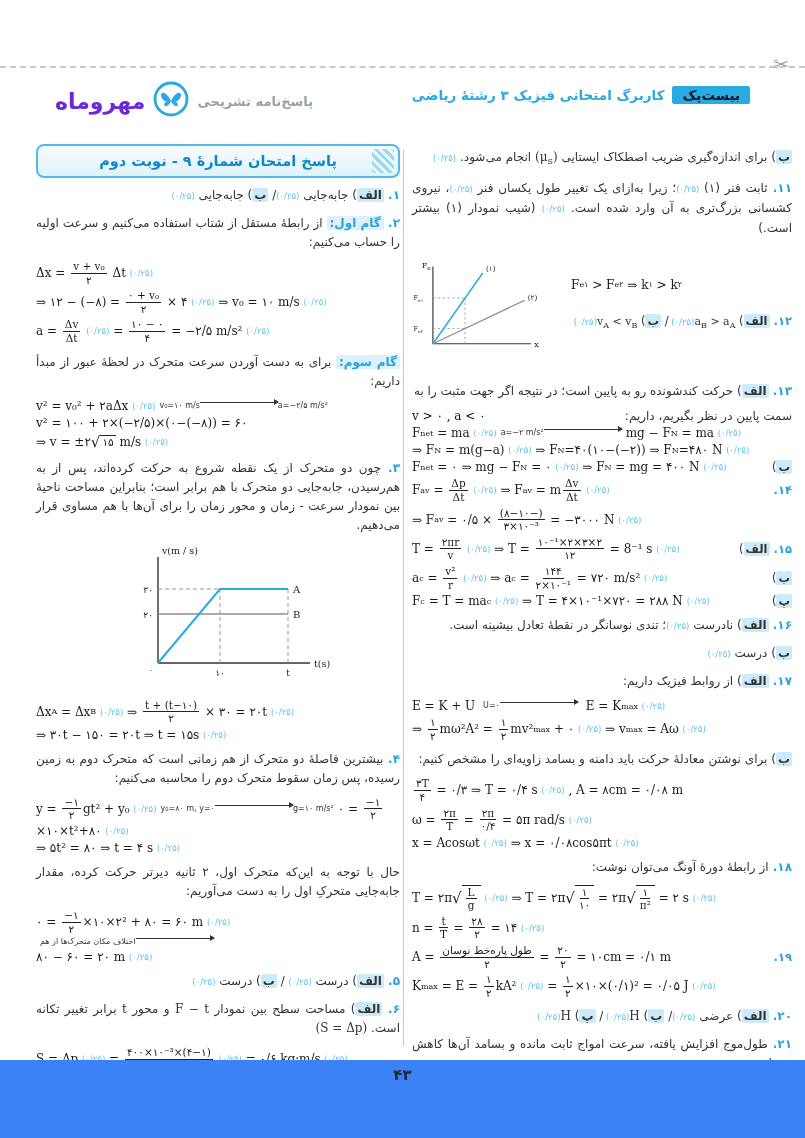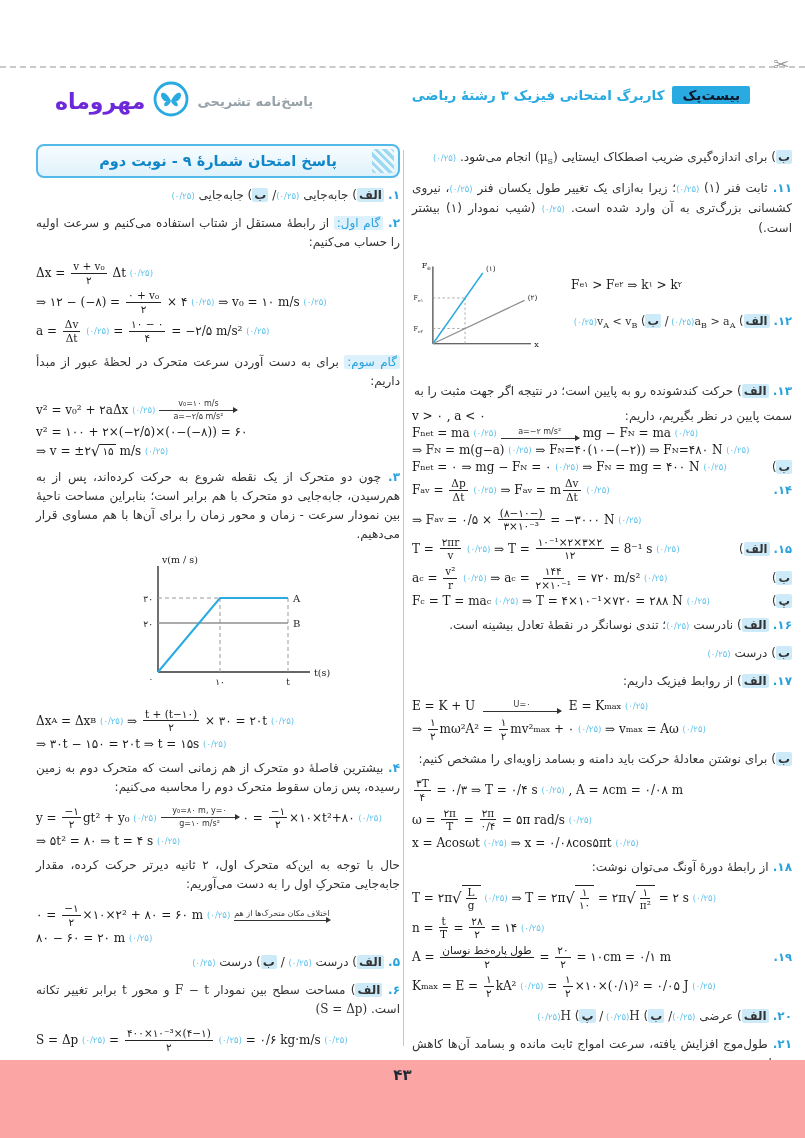--- a/index.html
+++ b/index.html
@@ -16,45 +16,45 @@
   .divider{position:absolute;left:403px;top:150px;height:896px;width:1px;background:#c9c9c9}
   .col{position:absolute;top:140px}
   .col-left{left:36px;width:364px}
   .col-right{left:412px;width:380px}
   .banner{position:relative;margin:4px 0 8px;border:2px solid #53b9e8;border-radius:8px;background:linear-gradient(180deg,#f7fcff,#dff2fb);height:30px;display:flex;align-items:center;justify-content:center}
   .banner-hatch{position:absolute;right:4px;top:3px;bottom:3px;width:22px;border-radius:3px;background:repeating-linear-gradient(45deg,#9fd8f1 0 3px,#eaf7fd 3px 6px)}
   .banner-title{color:#0f86c8;font-weight:bold;font-size:14.5px}
   .p{direction:rtl;text-align:justify;font-size:12px;line-height:19px;color:#333;margin:8px 0}
   .qnum{color:#29a2dd;font-weight:bold}
   .badge{background:#cdeaf8;color:#333;font-weight:bold;padding:0 2px;border-radius:2px}
-  .step{background:#dcf1fb;color:#29a2dd;font-weight:normal;padding:0 3px;border-radius:2px}
+  .step{background:#dcf1fb;color:#29a2dd;font-weight:bold;padding:0 3px;border-radius:2px}
   .score{color:#5ec1ea;font-size:8.5px;unicode-bidi:isolate;direction:ltr;white-space:nowrap}
   .imath{font-family:"DejaVu Serif",serif;unicode-bidi:isolate;direction:ltr}
   .imath sub,.eq sub{font-size:8px}
   .eqline{display:flex;justify-content:space-between;align-items:center;direction:ltr;margin:3px 0}
   .eq{font-family:"DejaVu Serif","DejaVu Sans",serif;font-size:12px;color:#1a1a1a;display:inline-flex;align-items:center;flex-wrap:wrap;row-gap:2px}
   .eq>span{white-space:pre}
   .frac{display:inline-flex;flex-direction:column;align-items:center;font-size:10.5px;line-height:1.2;margin:0 2px;vertical-align:middle}
   .fn{border-bottom:1px solid #222;padding:0 2px;white-space:nowrap}
   .fd{white-space:nowrap}
   .sqrt{display:inline-flex;align-items:center}
   .rad{font-size:15px}
   .vinc{border-top:1px solid #222;padding:0 2px;font-size:10.5px}
-  .arr{display:inline-flex;flex-direction:column;align-items:center;margin:0 4px}
+  .arr{display:inline-flex;flex-direction:row;align-items:center;margin:0 4px}
   .artop,.arbot{font-size:8px;line-height:1.25;font-family:"DejaVu Sans",sans-serif;white-space:nowrap;color:#333}
   .arline{position:relative;height:1px;background:#333;min-width:78px;align-self:stretch;margin:1px 0}
   .arline::after{content:"";position:absolute;right:-1px;top:-3px;border-left:5px solid #333;border-top:3px solid transparent;border-bottom:3px solid transparent}
   .marker{direction:rtl;font-size:11.5px;white-space:nowrap;color:#333}
   .splitline{display:flex;justify-content:space-between;align-items:center;direction:ltr;margin:2px 0;font-size:12px;color:#333}
   .figvt-wrap{display:flex;justify-content:center;margin:4px 0}
   .figfe-wrap{display:flex;align-items:center;gap:24px;margin:2px 0}
   .figfe-right{display:flex;flex-direction:column;gap:12px}
   .fig-line{white-space:nowrap;text-align:right;font-size:11.5px}
   .fig-line .imath{font-size:11px}
-  .footer{position:absolute;left:0;right:0;bottom:0;height:78px;background:#fca5a5}
+  .footer{position:absolute;left:0;right:0;bottom:0;height:78px;background:#3b82f6}
   .pagenum{position:absolute;top:6px;left:0;right:0;text-align:center;font-weight:bold;font-size:15px;color:#1e2a33}
   svg text{font-family:"DejaVu Serif","DejaVu Sans",serif}
 </style>
 </head>
 <body>
 
 <div class="page">
   <div class="cutline"></div>
   <div class="scissors">✂</div>
 

